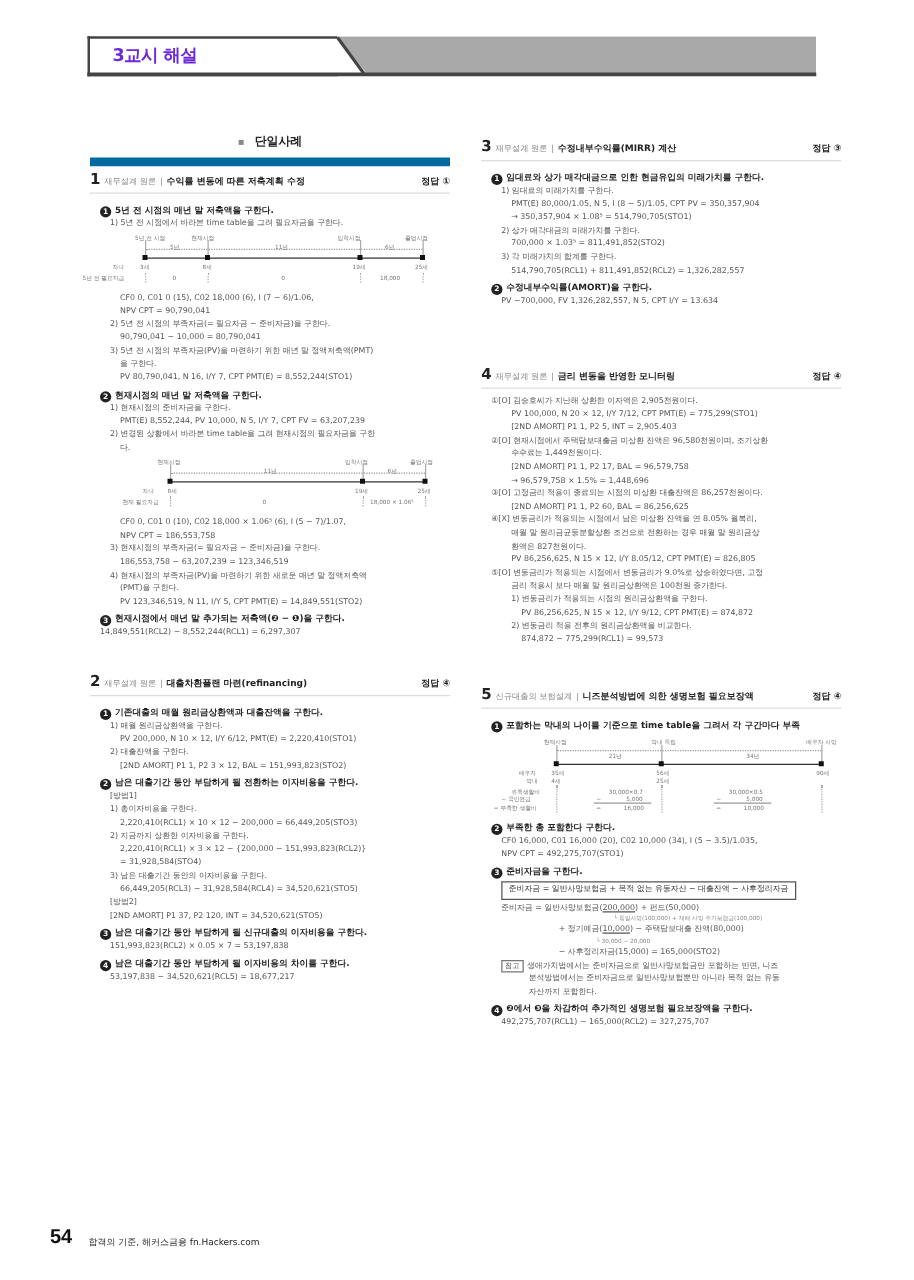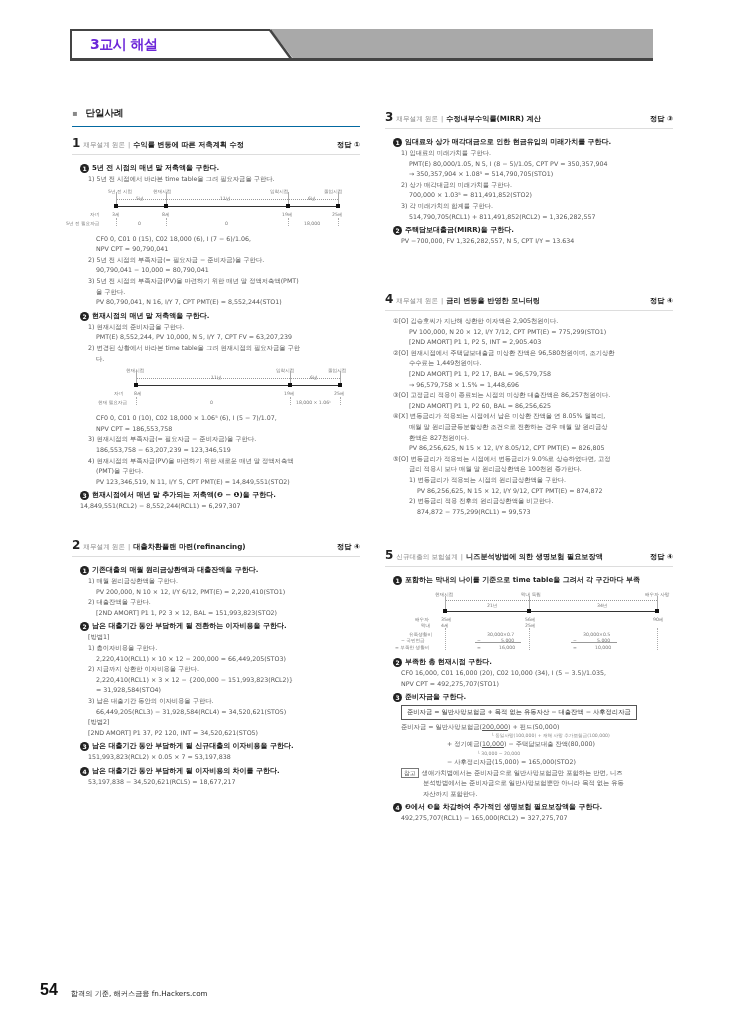--- a/index.html
+++ b/index.html
@@ -6,21 +6,21 @@
   html, body { width: 731px; height: 1024px; background: #fff; overflow: hidden; }
   body { position: relative; font-family: "DejaVu Sans", "Liberation Sans", sans-serif; color: #333; }
 
   .chapter-header { position: absolute; left: 70px; top: 29px; width: 583px; height: 14px; }
   .ch-box { position: absolute; left: 0; top: 0; width: 200px; height: 32px; border: 2.5px solid #444; border-right: none; background: #fff; }
   .ch-gray { position: absolute; left: 200px; top: 0; width: 383px; height: 32px; background: #a9a9a9; clip-path: polygon(0 0, 100% 0, 100% 100%, 25px 100%); }
   .ch-slant { position: absolute; left: 194px; top: 0; width: 32px; height: 32px; }
   .ch-bottom { position: absolute; left: 0; top: 29px; width: 583px; height: 3px; background: #444; }
   .ch-title { position: absolute; left: 20px; top: 7px; font-size: 14px; font-weight: bold; color: #6d28d9; letter-spacing: -0.5px; }
 
-  .sect-title { position: absolute; left: 72px; top: 107px; width: 288px; font-size: 9.5px; font-weight: bold; color: #222; padding-bottom: 6px; border-bottom: 1px solid #0369a1; }
+  .sect-title { position: absolute; left: 72px; top: 107px; width: 288px; font-size: 9.5px; font-weight: bold; color: #222; padding-bottom: 6px; border-bottom: 7px solid #0369a1; text-align: center; }
   .sect-title .dot { color: #888; margin-right: 8px; font-size: 8px; }
 
   .prob { position: absolute; width: 288px; }
   .prob-head { display: flex; align-items: baseline; border-bottom: 1px solid #ddd; padding-bottom: 4px; white-space: nowrap; }
   .prob-num { font-size: 12px; font-weight: bold; color: #222; margin-right: 3px; }
   .prob-cat { font-size: 6.6px; color: #888; }
   .prob-sep { font-size: 6.6px; color: #888; margin: 0 3px; }
   .prob-topic { font-size: 7.2px; font-weight: bold; color: #222; flex: 1; }
   .prob-ans { font-size: 7.2px; font-weight: bold; color: #222; text-align: right; }
 
@@ -201,21 +201,21 @@
   </div>
   <div class="body">
     <div class="step"><span class="mk">1</span><span>임대료와 상가 매각대금으로 인한 현금유입의 미래가치를 구한다.</span></div>
     <div class="sub">1) 임대료의 미래가치를 구한다.</div>
     <div class="calc">PMT(E) 80,000/1.05,   N 5,   I (8 − 5)/1.05,   CPT PV = 350,357,904</div>
     <div class="calc">→ 350,357,904 × 1.08⁵ = 514,790,705(STO1)</div>
     <div class="sub">2) 상가 매각대금의 미래가치를 구한다.</div>
     <div class="calc">700,000 × 1.03⁵ = 811,491,852(STO2)</div>
     <div class="sub">3) 각 미래가치의 합계를 구한다.</div>
     <div class="calc">514,790,705(RCL1) + 811,491,852(RCL2) = 1,326,282,557</div>
-    <div class="step"><span class="mk">2</span><span>주택담보대출금(MIRR)을 구한다.</span></div>
+    <div class="step"><span class="mk">2</span><span>수정내부수익률(AMORT)을 구한다.</span></div>
     <div class="sub">PV −700,000,   FV 1,326,282,557,   N 5,   CPT I/Y = 13.634</div>
   </div>
 </div>
 
 <div class="prob" style="left:385px; top:292px;">
   <div class="prob-head">
     <span class="prob-num">4</span>
     <span class="prob-cat">재무설계 원론</span>
     <span class="prob-sep">|</span>
     <span class="prob-topic">금리 변동을 반영한 모니터링</span>
@@ -287,21 +287,21 @@
       <span class="lbl" style="left:102px; top:55px;">16,000</span>
       <div class="vdot" style="left:132px; top:40px; height:22px;"></div>
       <span class="lbl" style="left:186px; top:42px;">30,000×0.5</span>
       <span class="lbl" style="left:176px; top:48px;">−</span>
       <span class="lbl" style="left:200px; top:48px;">5,000</span>
       <div class="axis" style="left:174px; top:54px; width:46px; background:#999;"></div>
       <span class="lbl" style="left:176px; top:55px;">=</span>
       <span class="lbl" style="left:198px; top:55px;">10,000</span>
       <div class="vdot" style="left:260px; top:40px; height:22px;"></div>
     </div>
-    <div class="step"><span class="mk">2</span><span>부족한 총 현재시점 구한다.</span></div>
+    <div class="step"><span class="mk">2</span><span>부족한 총 포함한다 구한다.</span></div>
     <div class="sub">CF0 16,000,   C01 16,000 (20),   C02 10,000 (34),   I (5 − 3.5)/1.035,</div>
     <div class="sub">NPV CPT = 492,275,707(STO1)</div>
     <div class="step"><span class="mk">3</span><span>준비자금을 구한다.</span></div>
     <div class="note-box">준비자금 = 일반사망보험금 + 목적 없는 유동자산 − 대출잔액 − 사후정리자금</div>
     <div class="sub"><span>준비자금 = 일반사망보험금(</span><span class="u">200,000</span><span>) + 펀드(50,000)</span></div>
     <div class="small-note" style="padding-left:98px;">└ 동일사망(100,000) + 재해 사망 추가보험금(100,000)</div>
     <div style="padding-left:54px;"><span>+ 정기예금(</span><span class="u">10,000</span><span>) − 주택담보대출 잔액(80,000)</span></div>
     <div class="small-note" style="padding-left:84px;">└ 30,000 − 20,000</div>
     <div style="padding-left:54px;">− 사후정리자금(15,000) = 165,000(STO2)</div>
     <div class="sub"><span class="tag">참고</span><span>생애가치법에서는 준비자금으로 일반사망보험금만 포함하는 반면, 니즈</span></div>

